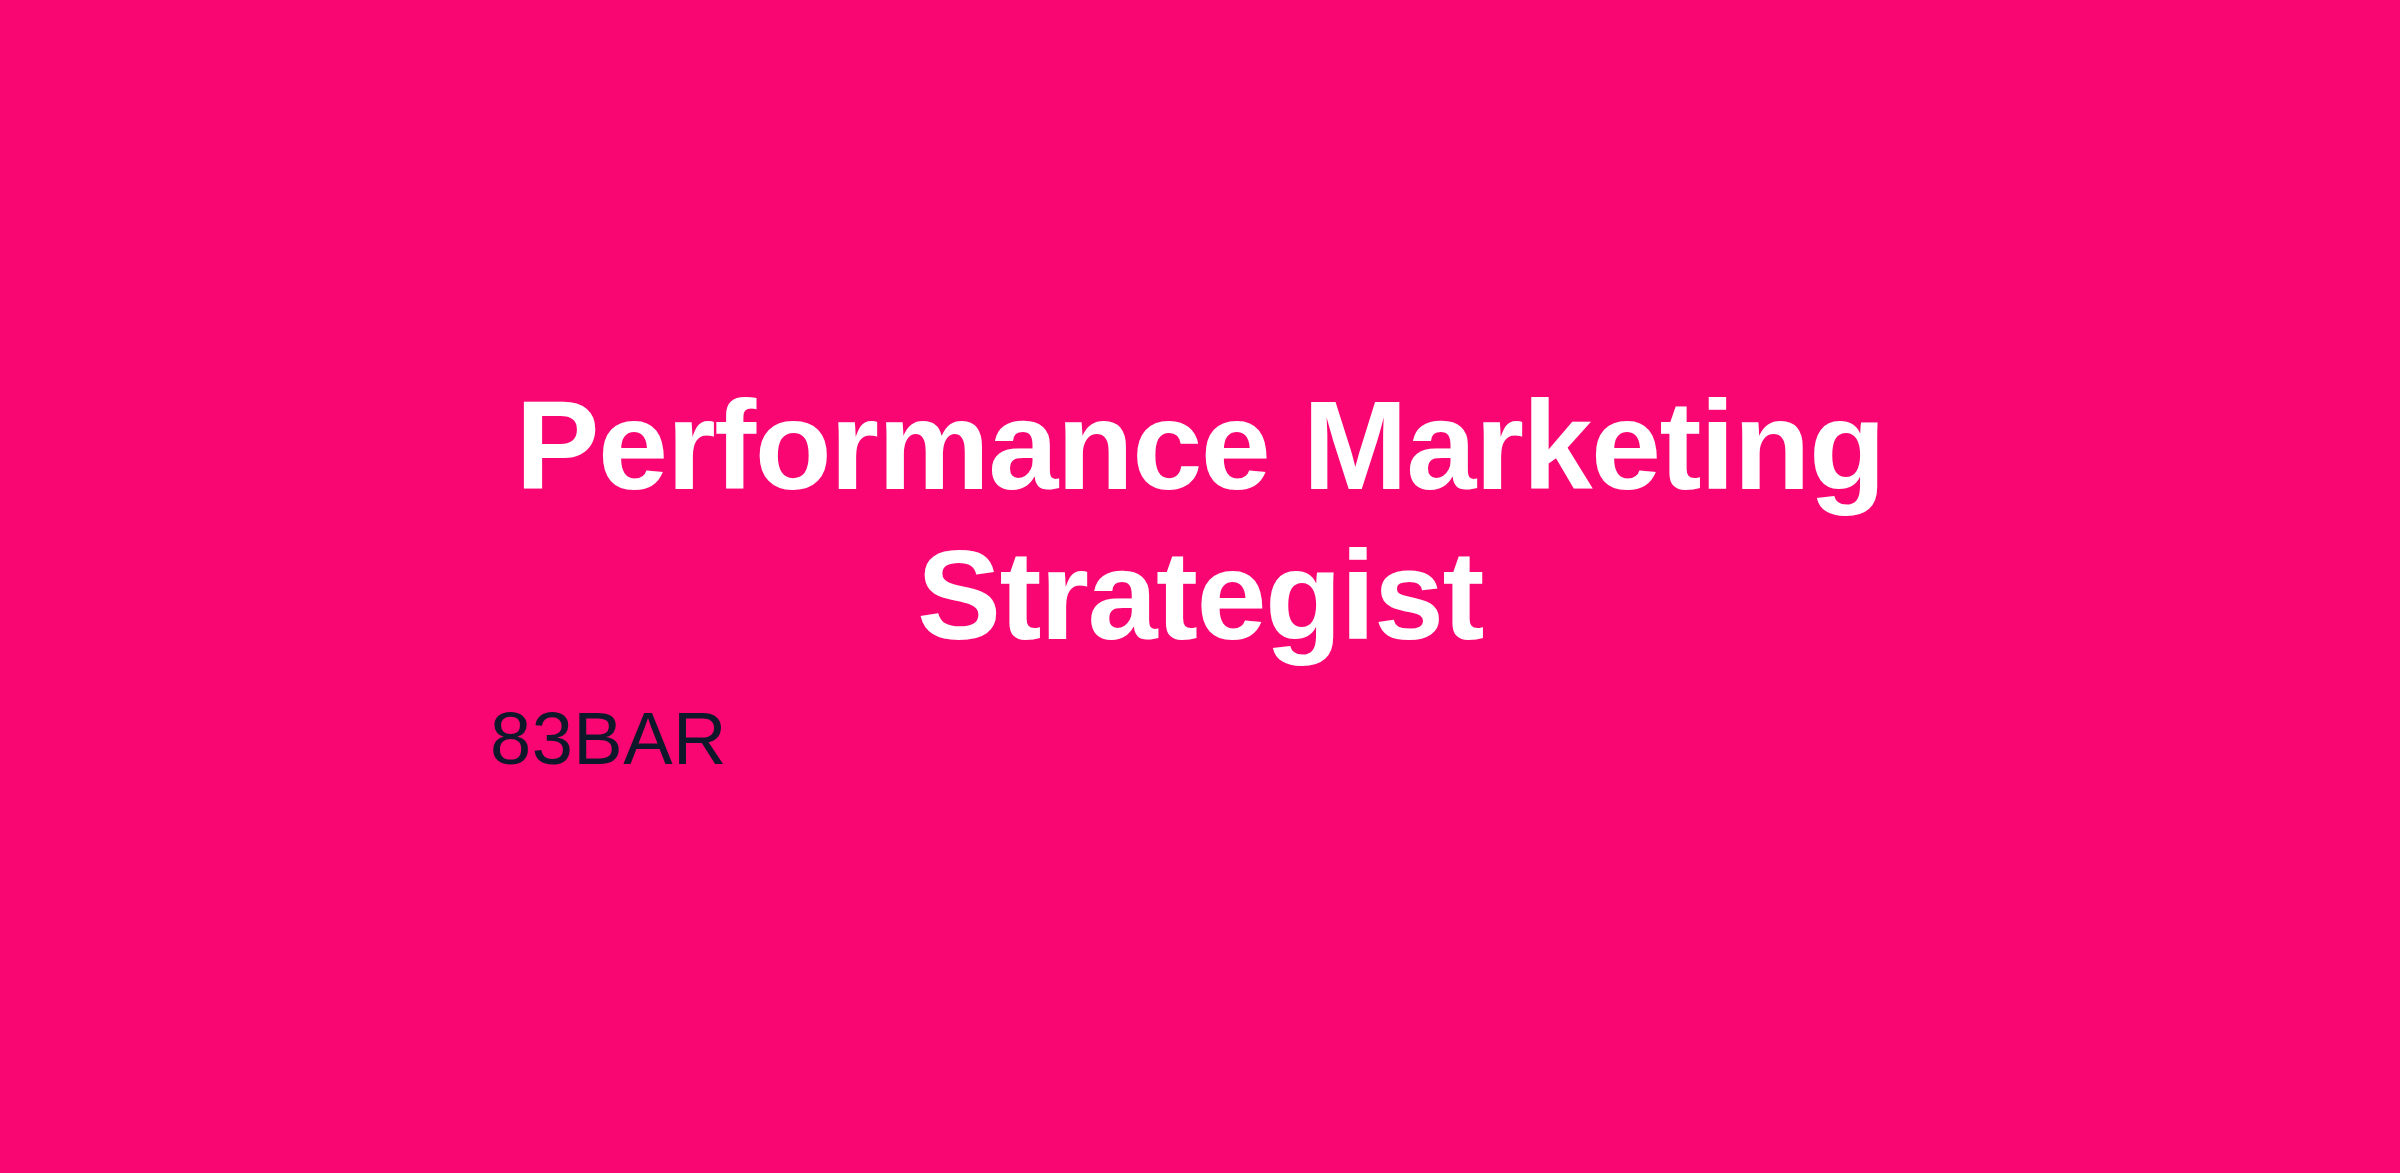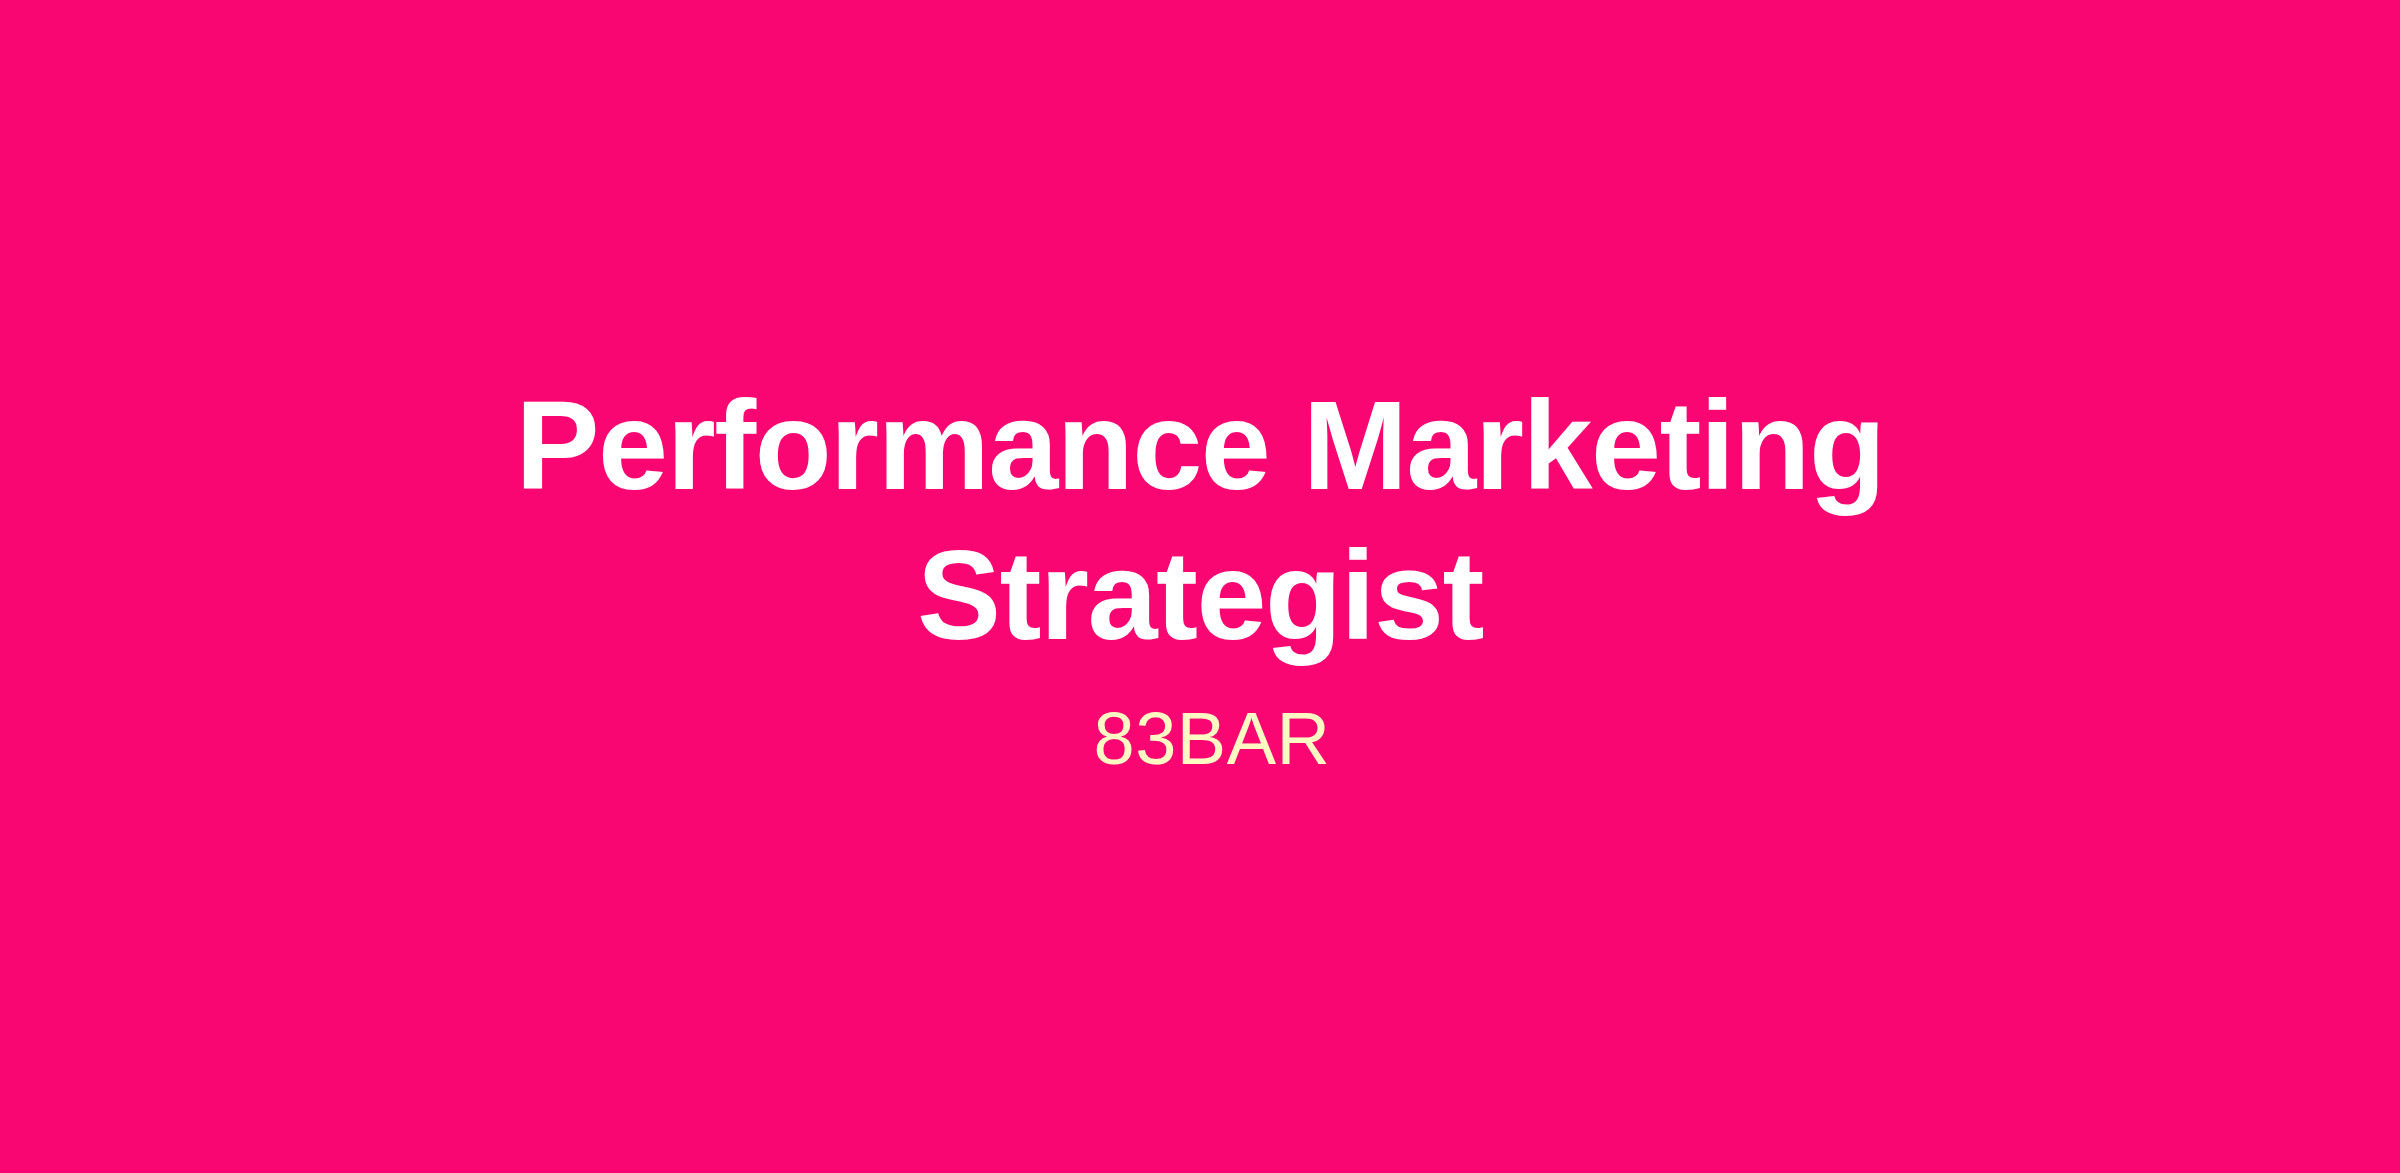--- a/index.html
+++ b/index.html
@@ -23,21 +23,21 @@
     display: flex;
     flex-direction: column;
     align-items: center;
     justify-content: center;
     box-sizing: border-box;
   }
 
   .content-block {
     display: flex;
     flex-direction: column;
-    align-items: center;
+    align-items: flex-start;
     justify-content: center;
     width: 1420px;
     margin-top: -18px;
   }
 
   .job-title {
     font-family: "Liberation Sans", sans-serif;
     font-weight: 700;
     font-size: 126px;
     line-height: 150px;
@@ -64,17 +64,17 @@
 </style>
 </head>
 <body>
 
 <div id="job-card" style="background: rgb(250, 6, 115);">
 
   <div class="content-block">
 
     <h1 class="job-title" style="color: rgb(255, 255, 255);">Performance Marketing Strategist</h1>
 
-    <div class="job-subtitle" style="color: #fef9c3; margin-left: 24px;">83BAR</div>
+    <div class="job-subtitle" style="color: #0f172a;">83BAR</div>
 
   </div>
 
 </div>
 
 </body></html>

